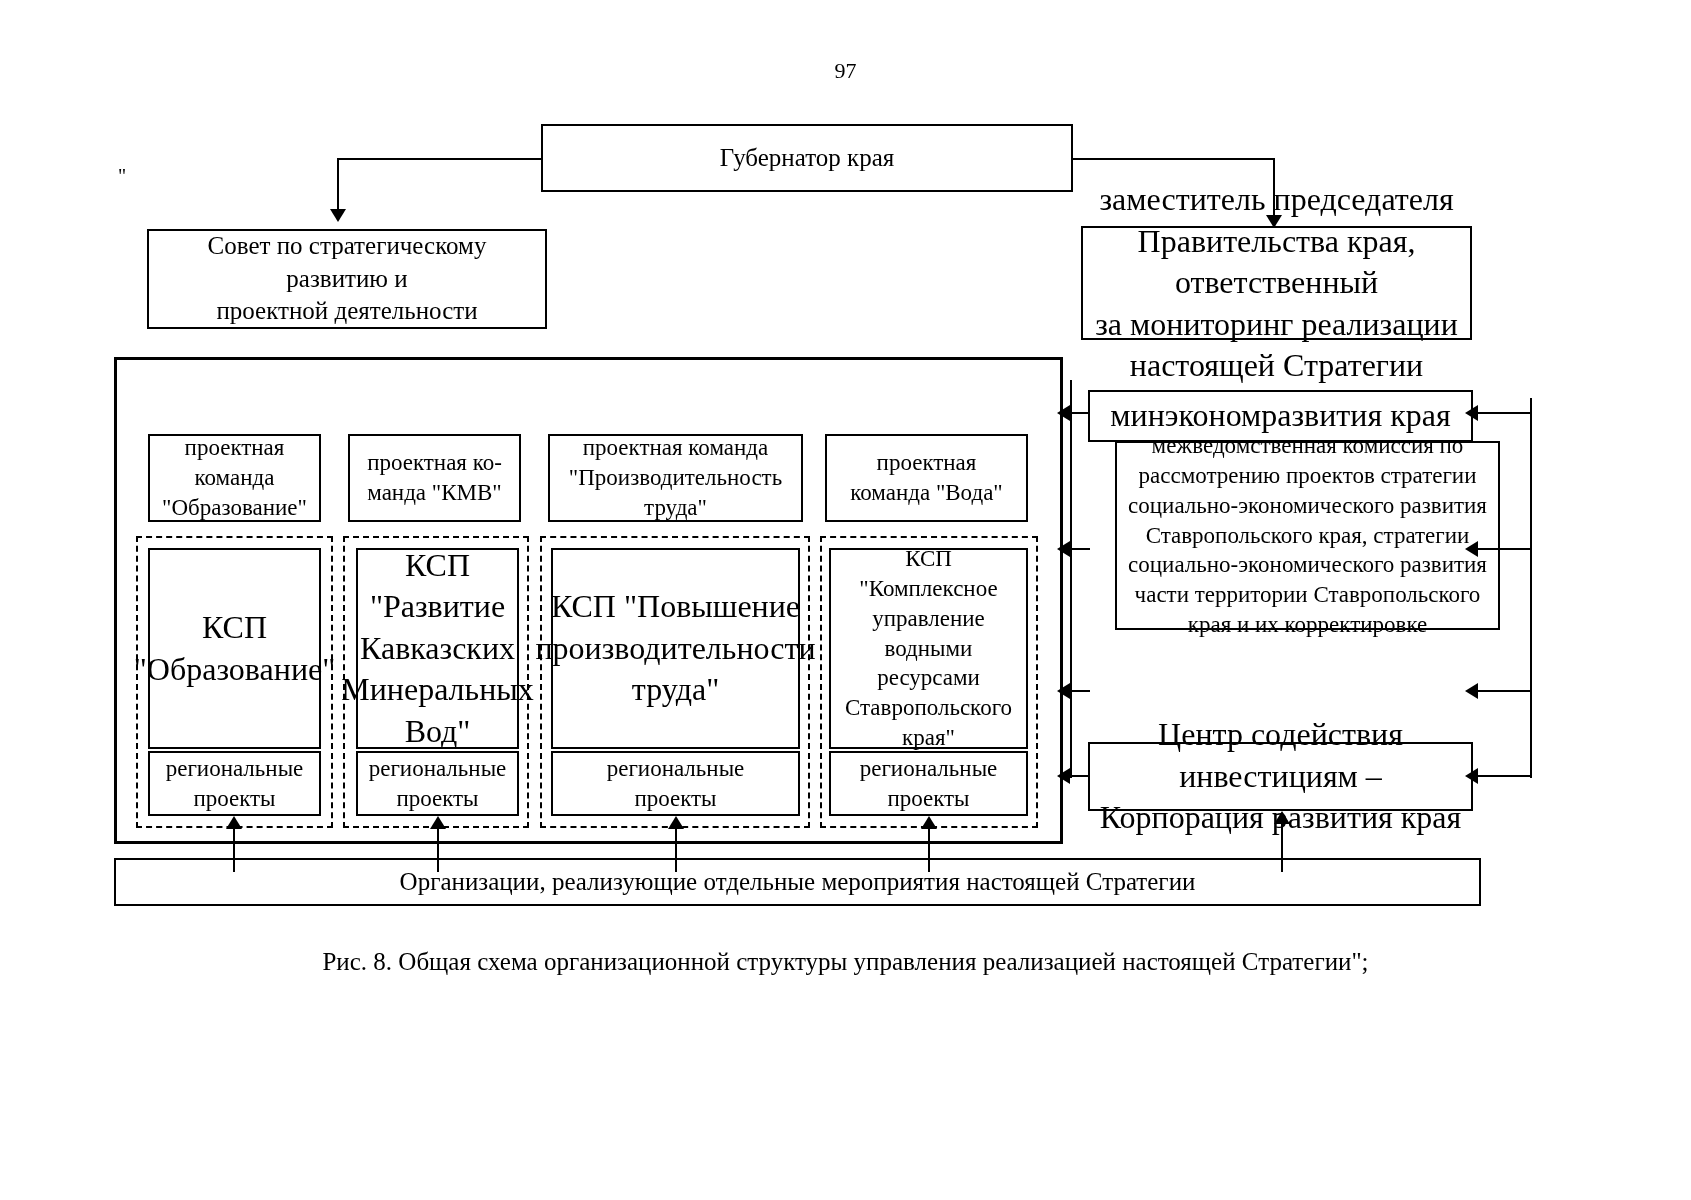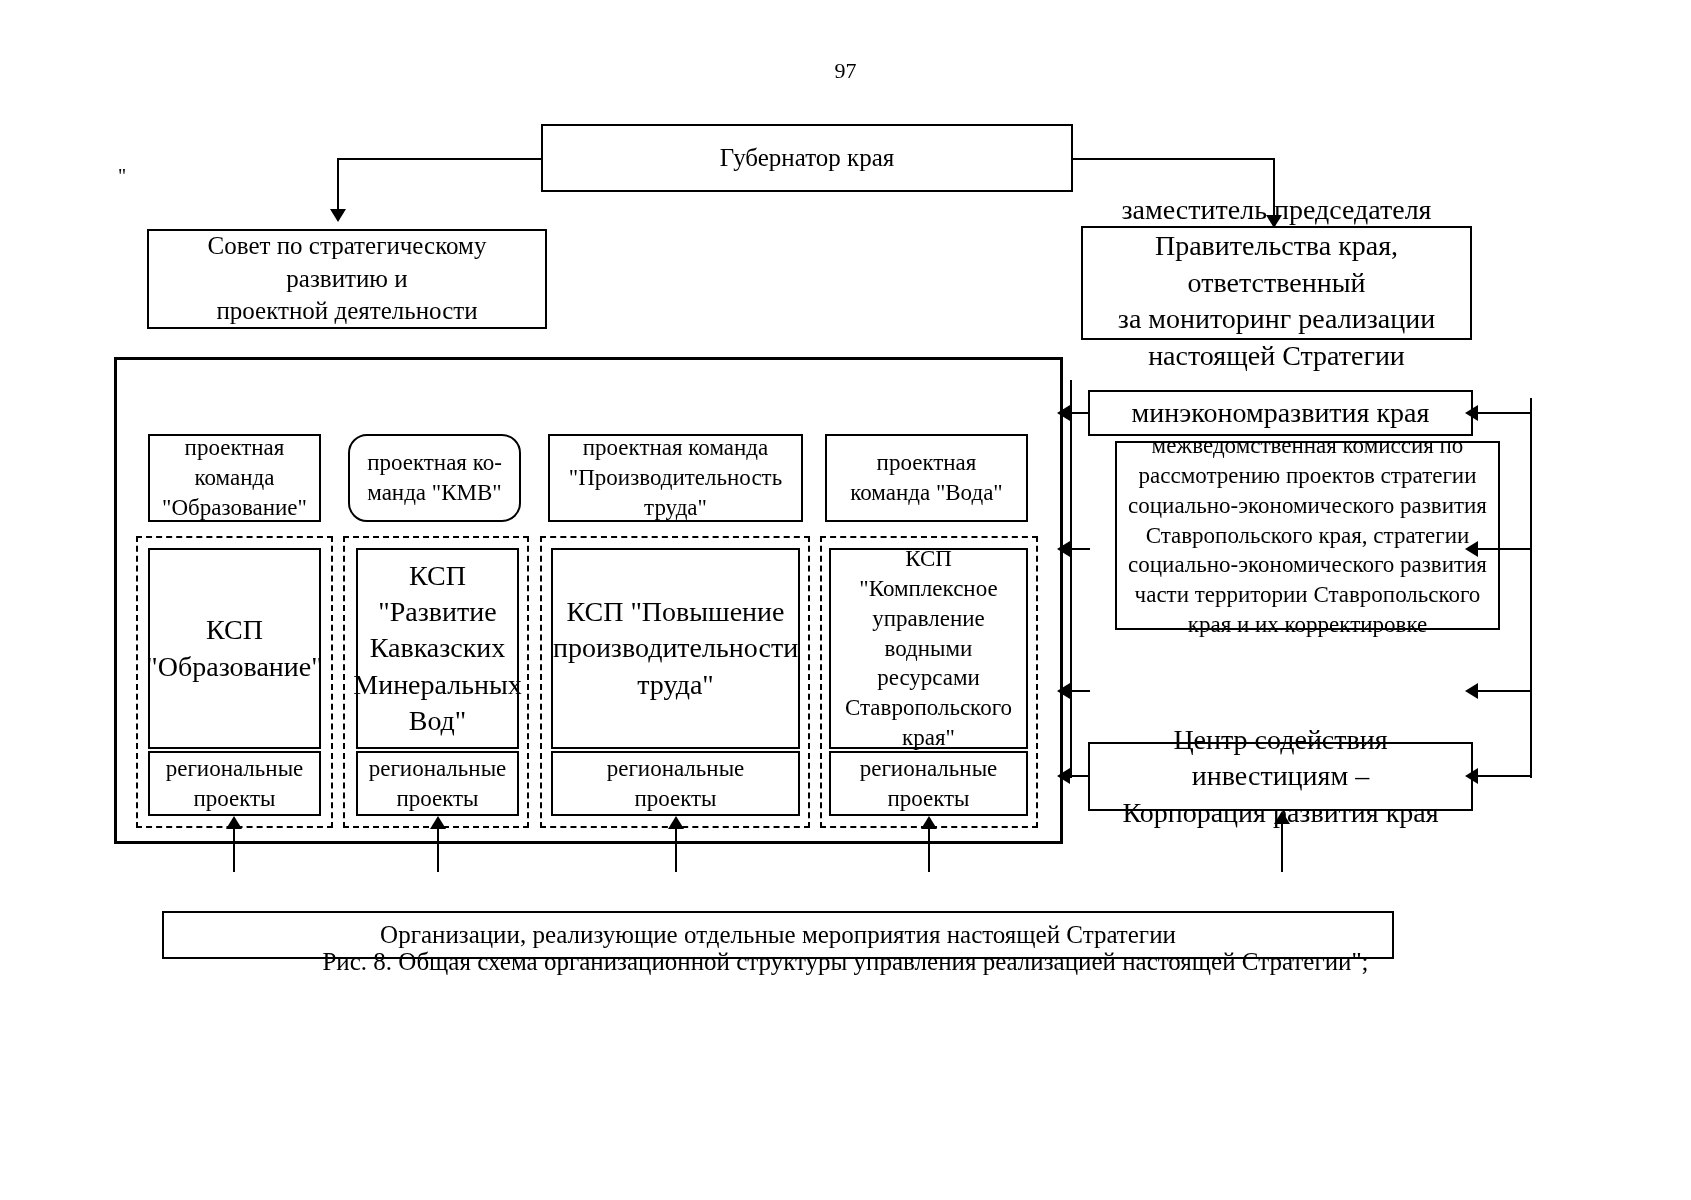--- a/index.html
+++ b/index.html
@@ -44,21 +44,21 @@
     position:absolute;width:0;height:0;
     border-left:8px solid transparent;border-right:8px solid transparent;
     border-bottom:13px solid #000;
   }
   .arrow-left{
     position:absolute;width:0;height:0;
     border-top:8px solid transparent;border-bottom:8px solid transparent;
     border-right:13px solid #000;
   }
   .f23{font-size:23px;}
-  .f24{font-size:28px;}
+  .f24{font-size:32px;}
   .f25{font-size:25px;}
 </style>
 </head>
 <body>
 
 <div class="page">
 
   <div class="pageno" style="left:0;top:58px;width:1691px;">97</div>
 
   <div class="quotemark" style="left:118px;top:165px;">"</div>
@@ -80,21 +80,21 @@
 Правительства края, ответственный
 за мониторинг реализации
 настоящей Стратегии</div>
 
   <div class="frame" style="left:114px;top:357px;width:949px;height:487px;"></div>
 
 
   <div class="box f23" style="left:148px;top:434px;width:173px;height:88px;">проектная
 команда
 "Образование"</div>
-  <div class="box f23" style="left:348px;top:434px;width:173px;height:88px;border-radius:19px;">проектная ко-
+  <div class="box f23" style="left:348px;top:434px;width:173px;height:88px;">проектная ко-
 манда "КМВ"</div>
   <div class="box f23" style="left:548px;top:434px;width:255px;height:88px;">проектная команда
 "Производительность
 труда"</div>
   <div class="box f23" style="left:825px;top:434px;width:203px;height:88px;">проектная
 команда "Вода"</div>
 
   <div class="dashgroup" style="left:136px;top:536px;width:197px;height:292px;"></div>
   <div class="dashgroup" style="left:343px;top:536px;width:186px;height:292px;"></div>
   <div class="dashgroup" style="left:540px;top:536px;width:270px;height:292px;"></div>
@@ -120,21 +120,21 @@
 
   <div class="box f23" style="left:148px;top:751px;width:173px;height:65px;">региональные
 проекты</div>
   <div class="box f23" style="left:356px;top:751px;width:163px;height:65px;">региональные
 проекты</div>
   <div class="box f23" style="left:551px;top:751px;width:249px;height:65px;">региональные
 проекты</div>
   <div class="box f23" style="left:829px;top:751px;width:199px;height:65px;">региональные
 проекты</div>
 
-  <div class="box f24" style="left:1088px;top:390px;width:385px;height:46px;">минэкономразвития края</div>
+  <div class="box f24" style="left:1088px;top:390px;width:385px;height:52px;">минэкономразвития края</div>
 
   <div class="box f23" style="left:1088px;top:441px;width:385px;height:189px;margin-left:27px;">межведомственная комиссия по
 рассмотрению проектов стратегии
 социально-экономического развития
 Ставропольского края, стратегии
 социально-экономического развития
 части территории Ставропольского
 края и их корректировке</div>
 
 
@@ -158,21 +158,21 @@
   <div class="vline" style="left:1530px;top:398px;height:380px;"></div>
   <div class="hline" style="left:1473px;top:412px;width:58px;"></div>
   <div class="arrow-left" style="left:1465px;top:405px;"></div>
   <div class="hline" style="left:1473px;top:548px;width:58px;"></div>
   <div class="arrow-left" style="left:1465px;top:541px;"></div>
   <div class="hline" style="left:1473px;top:690px;width:58px;"></div>
   <div class="arrow-left" style="left:1465px;top:683px;"></div>
   <div class="hline" style="left:1473px;top:775px;width:58px;"></div>
   <div class="arrow-left" style="left:1465px;top:768px;"></div>
 
-  <div class="box f25" style="left:114px;top:911px;width:1232px;height:48px;margin-left:48px;">Организации, реализующие отдельные мероприятия настоящей Стратегии</div>
+  <div class="box f25" style="left:114px;top:858px;width:1367px;height:48px;">Организации, реализующие отдельные мероприятия настоящей Стратегии</div>
 
   <div class="vline" style="left:233px;top:828px;height:44px;"></div>
   <div class="arrow-up" style="left:226px;top:816px;"></div>
 
   <div class="vline" style="left:437px;top:828px;height:44px;"></div>
   <div class="arrow-up" style="left:430px;top:816px;"></div>
 
   <div class="vline" style="left:675px;top:828px;height:44px;"></div>
   <div class="arrow-up" style="left:668px;top:816px;"></div>
 

